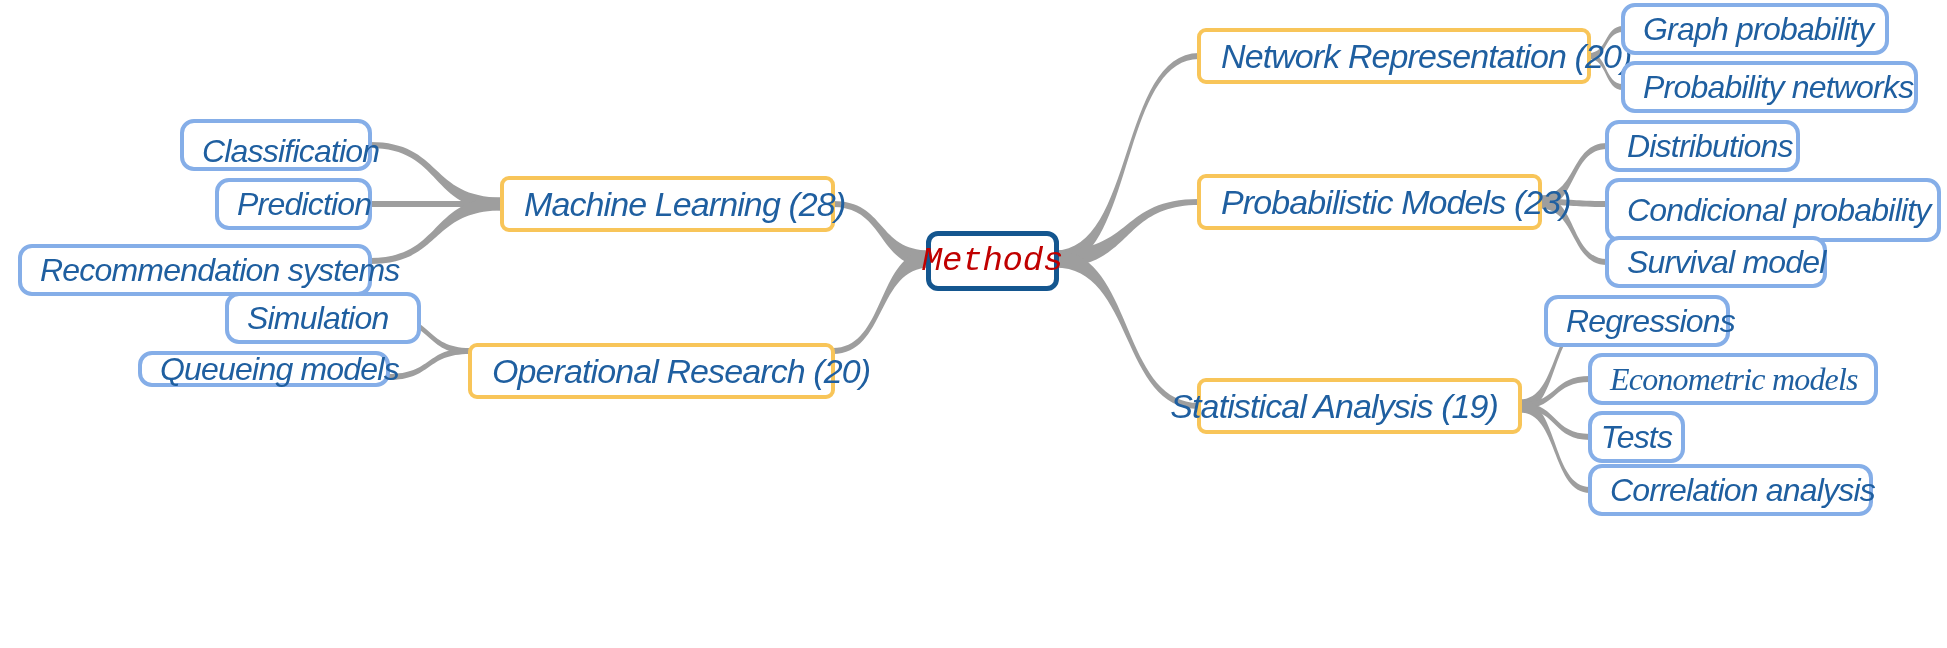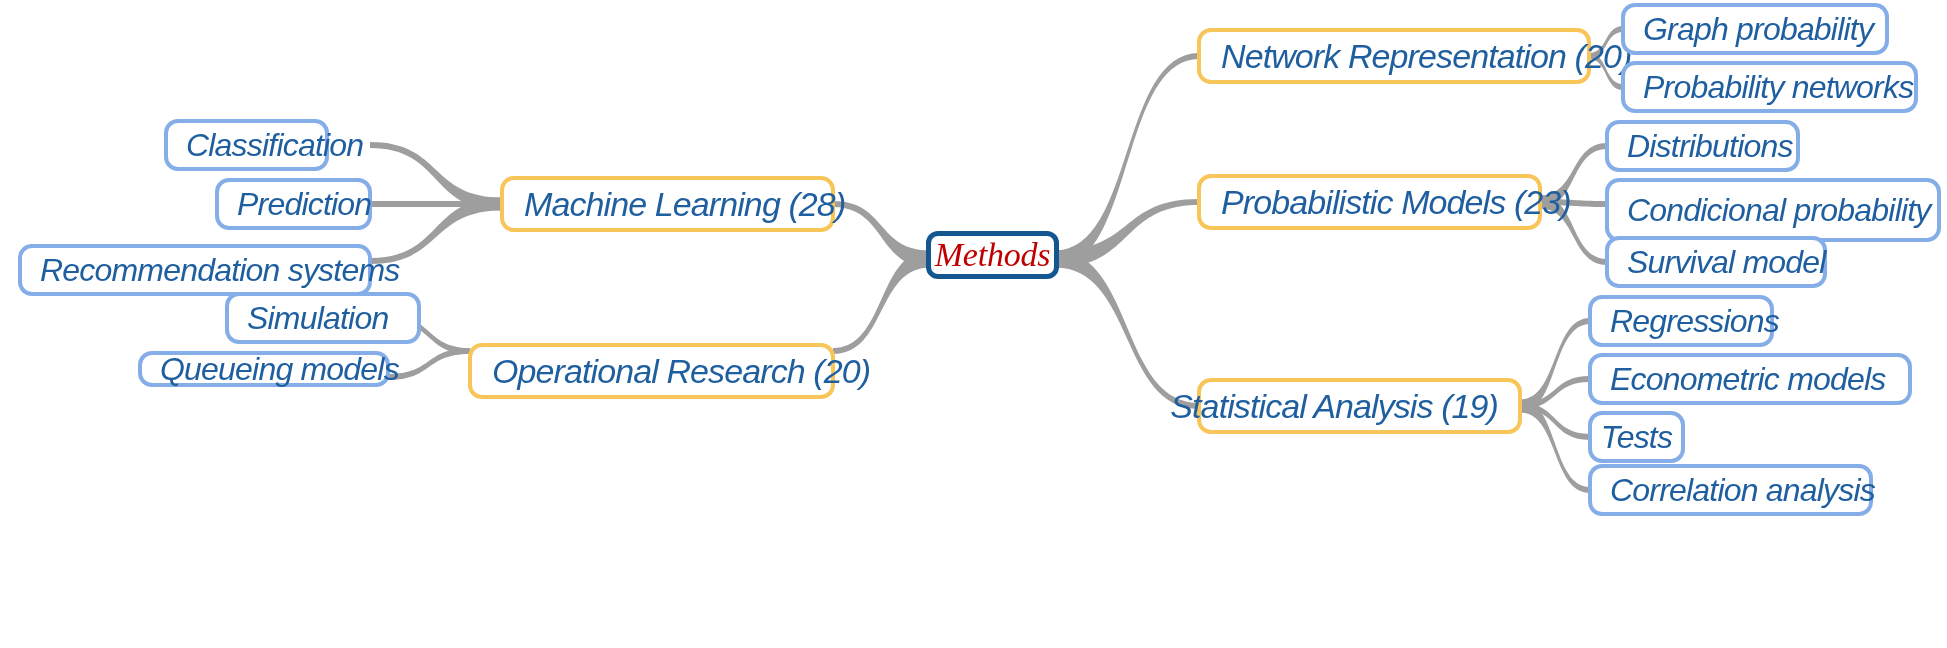--- a/index.html
+++ b/index.html
@@ -40,21 +40,21 @@
     border: 5px solid #14568F;
     border-radius: 12px;
     color: #C00000;
     font-size: 34px;
     justify-content: center;
     font-family: "Liberation Serif", serif;
     letter-spacing: -0.2px;
   }
   .node-branch {
     border: 4px solid #F8C559;
-    border-radius: 14px;
+    border-radius: 9px;
     color: #1F5FA0;
     font-size: 34px;
     padding: 0 20px;
     font-family: "Liberation Sans", sans-serif;
     letter-spacing: -0.9px;
   }
   .node-leaf {
     border: 4px solid #85AEE8;
     border-radius: 14px;
     color: #1F5FA0;
@@ -85,27 +85,27 @@
       <path d="M 1540 199 C 1576.85 199 1570.15 201 1607 201 L 1607 207 C 1570.15 207 1576.85 205 1540 205 Z" fill="#9E9E9E" stroke="none"></path>
       <path d="M 1540 195.5 C 1576.85 195.5 1570.15 259 1607 259 L 1607 265 C 1570.15 265 1576.85 208.5 1540 208.5 Z" fill="#9E9E9E" stroke="none"></path>
       <path d="M 1055 250.5 C 1134.2 250.5 1119.8 403 1199 403 L 1199 409 C 1119.8 409 1134.2 267.5 1055 267.5 Z" fill="#9E9E9E" stroke="none"></path>
       <path d="M 1520 399.5 C 1558.5 399.5 1551.5 318 1590 318 L 1590 324 C 1551.5 324 1558.5 412.5 1520 412.5 Z" fill="#9E9E9E" stroke="none"></path>
       <path d="M 1520 403 C 1558.5 403 1551.5 376 1590 376 L 1590 382 C 1551.5 382 1558.5 409 1520 409 Z" fill="#9E9E9E" stroke="none"></path>
       <path d="M 1520 403 C 1558.5 403 1551.5 434 1590 434 L 1590 440 C 1551.5 440 1558.5 409 1520 409 Z" fill="#9E9E9E" stroke="none"></path>
       <path d="M 1520 399.5 C 1558.5 399.5 1551.5 487 1590 487 L 1590 493 C 1551.5 493 1558.5 412.5 1520 412.5 Z" fill="#9E9E9E" stroke="none"></path>
     </svg>
 
   <div id="node-layer">
-      <div class="node node-root" style="left: 926px; top: 231px; width: 133px; height: 48px;">
+      <div class="node node-root" style="left: 926px; top: 231px; width: 133px; height: 60px; font-family: Liberation Mono, monospace;">
         <span>Methods</span>
       </div>
       <div class="node node-branch" style="left: 500px; top: 176px; width: 335px; height: 56px;">
         <span>Machine Learning (28)</span>
       </div>
-      <div class="node node-leaf" style="left: 164px; top: 119px; width: 165px; height: 52px;">
+      <div class="node node-leaf" style="left: 180px; top: 119px; width: 192px; height: 52px; align-items: flex-end;">
         <span>Classification</span>
       </div>
       <div class="node node-leaf" style="left: 215px; top: 178px; width: 157px; height: 52px;">
         <span>Prediction</span>
       </div>
       <div class="node node-leaf" style="left: 18px; top: 244px; width: 354px; height: 52px;">
         <span>Recommendation systems</span>
       </div>
       <div class="node node-branch" style="left: 468px; top: 323px; width: 367px; height: 56px; margin-top: 20px;">
         <span>Operational Research (20)</span>
@@ -133,24 +133,24 @@
       </div>
       <div class="node node-leaf" style="left: 1605px; top: 178px; width: 336px; height: 64px;">
         <span>Condicional probability</span>
       </div>
       <div class="node node-leaf" style="left: 1605px; top: 236px; width: 222px; height: 52px;">
         <span>Survival model</span>
       </div>
       <div class="node node-branch" style="left: 1197px; top: 378px; width: 325px; height: 56px; justify-content: flex-end;">
         <span>Statistical Analysis  (19)</span>
       </div>
-      <div class="node node-leaf" style="left: 1588px; top: 295px; width: 186px; height: 52px;">
+      <div class="node node-leaf" style="left: 1544px; top: 295px; width: 186px; height: 52px;">
         <span>Regressions</span>
       </div>
-      <div class="node node-leaf" style="left: 1588px; top: 353px; width: 324px; height: 52px;">
+      <div class="node node-leaf" style="left: 1588px; top: 353px; width: 290px; height: 52px; font-family: Liberation Serif, serif;">
         <span>Econometric models</span>
       </div>
       <div class="node node-leaf" style="left: 1588px; top: 411px; width: 97px; height: 52px; justify-content: center;">
         <span>Tests</span>
       </div>
       <div class="node node-leaf" style="left: 1588px; top: 464px; width: 285px; height: 52px;">
         <span>Correlation analysis</span>
       </div>
     </div>
 

